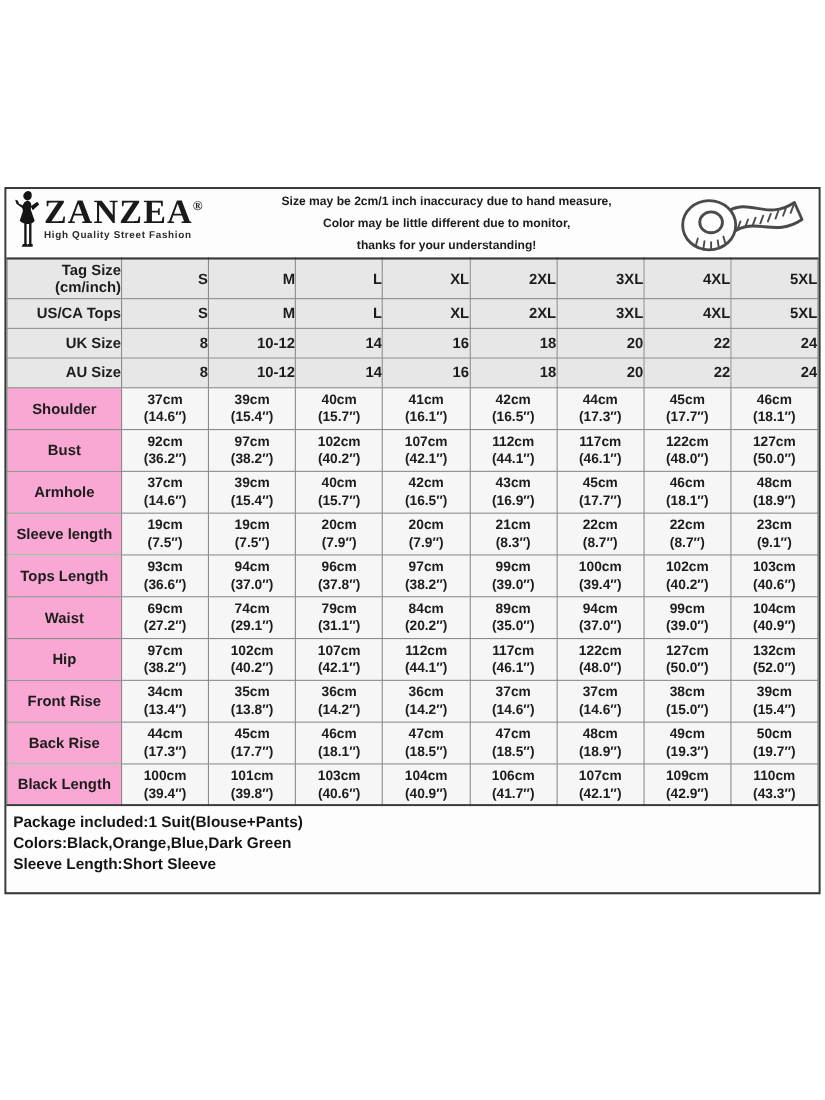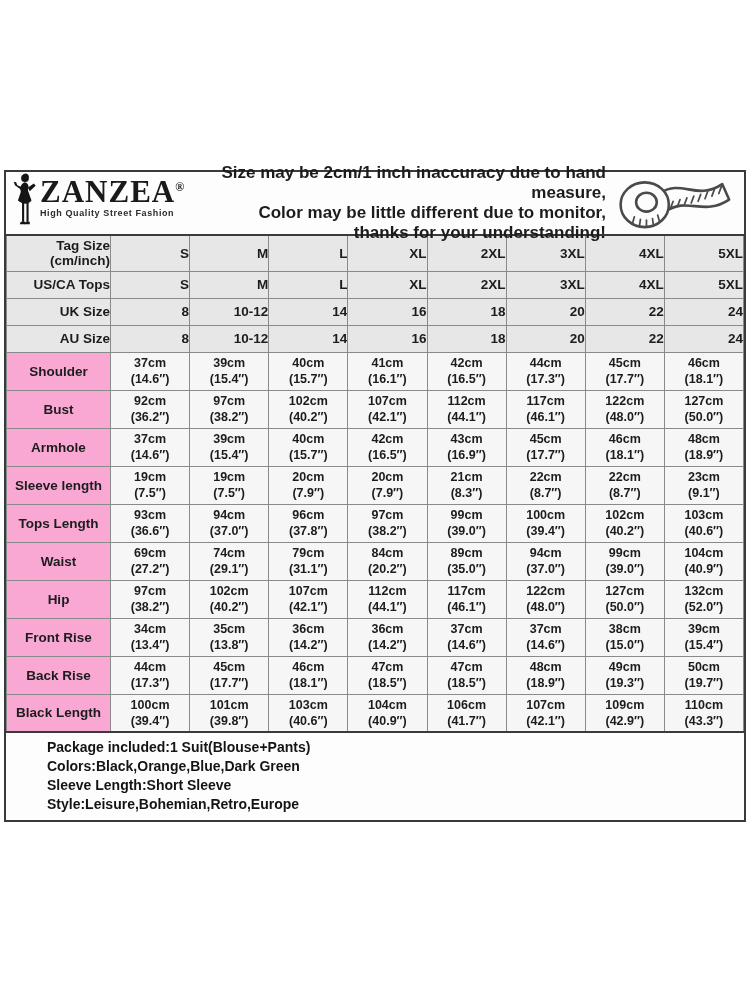--- a/index.html
+++ b/index.html
@@ -8,35 +8,35 @@
   .sheet { position:absolute; left:4px; top:170px; width:742px; border:2px solid #3a3a3a; background:#fdfdfd; }
 
   
   .band { display:flex; align-items:center; height:62px; padding:0 6px; background:#fdfdfd; }
   .logo-wrap { display:flex; align-items:flex-start; gap:2px; width:190px; flex:0 0 auto; }
   .lady { flex:0 0 auto; margin-bottom:2px; }
   .brand-block { display:flex; flex-direction:column; }
   .brand-line { font-family:"Liberation Serif", serif; font-weight:bold; font-size:31px; line-height:30px; letter-spacing:1px; color:#1a1a1a; white-space:nowrap; }
   .brand-reg { font-size:12px; vertical-align:super; }
   .brand-tagline { font-size:9px; font-weight:bold; letter-spacing:0.6px; color:#2b2b2b; margin-top:1px; white-space:nowrap; }
-  .notice { flex:1 1 auto; text-align:right; font-weight:bold; font-size:17px; line-height:20px; color:#1c1c1c; padding:16px 4px; }
+  .notice { flex:1 1 auto; text-align:center; font-weight:bold; font-size:11px; line-height:20px; color:#1c1c1c; padding:16px 4px; }
   .tape { flex:0 0 auto; width:128px; display:flex; justify-content:center; }
 
   
   table.size-table { border-collapse:collapse; table-layout:fixed; width:100%; border-top:2px solid #3a3a3a; border-bottom:2px solid #3a3a3a; }
   table.size-table col.c-label { width:104px; }
   table.size-table td { border:1px solid #8a8a8a; text-align:center; vertical-align:middle; overflow:hidden; }
   td.label-cell { background:#e7e7e7; font-weight:bold; font-size:13.5px; line-height:15px; }
   tr.hdr-row td { background:#e7e7e7; font-weight:bold; font-size:13.5px; height:27px;text-align:right; }
   tr.hdr-row.first td { height:36px; }
   tr.meas-row td.size-cell { background:#f6f6f6; font-weight:bold; font-size:12.5px; line-height:16px; height:38px; }
   tr.meas-row td.label-cell { background:#f9a8d4; }
 
   
-  .notes { padding:5px 6px 6px 6px; background:#fdfdfd;margin-left:35px; }
+  .notes { padding:5px 6px 16px 6px; background:#fdfdfd; }
   .note-line { font-weight:bold; font-size:14px; line-height:19px; color:#141414; white-space:nowrap; }
 </style>
 </head>
 <body>
 
 <div class="sheet">
 
   <div class="band">
     <div class="logo-wrap">
       <span class="lady">
@@ -500,16 +500,15 @@
             <div>(43.3″)</div>
           </td>
         </tr>
       </tbody>
   </table>
 
   <div class="notes">
       <div class="note-line">Package included:1 Suit(Blouse+Pants)</div>
       <div class="note-line">Colors:Black,Orange,Blue,Dark Green</div>
       <div class="note-line">Sleeve Length:Short Sleeve</div>
-      <div class="note-line">Style:Leisure,Bohemian,Retro,Europe</div>
     </div>
 
 </div>
 
 </body></html>

